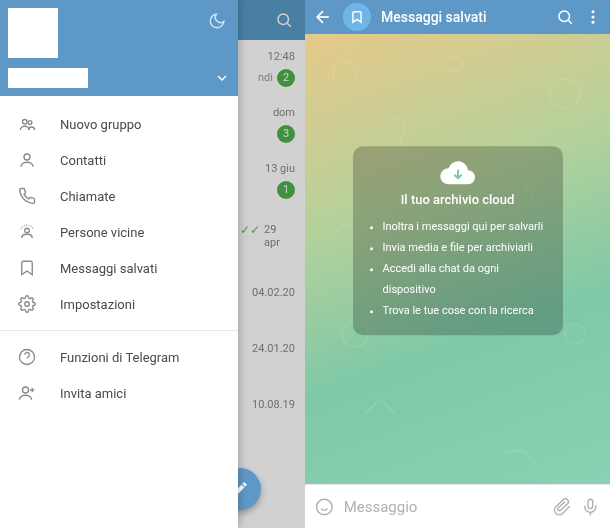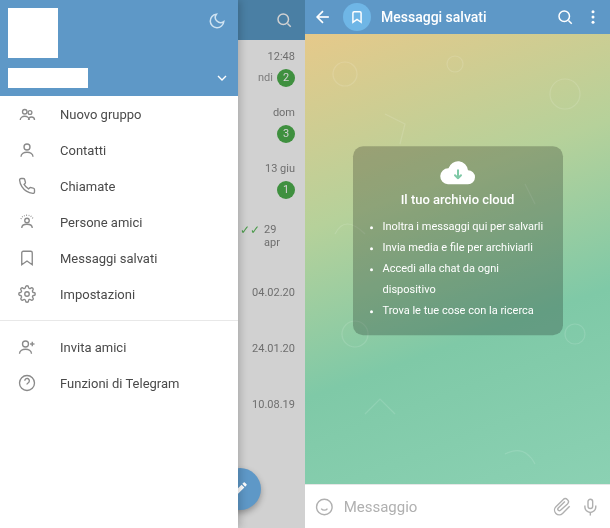--- a/index.html
+++ b/index.html
@@ -14,21 +14,21 @@
 .badge-green { background: #4db04d; color: #fff; border-radius: 10px; min-width: 18px; height: 18px; display: inline-flex; align-items: center; justify-content: center; font-size: 11px; padding: 0 5px; }
 .badge-grey { background: #bfbfbf; color: #fff; border-radius: 10px; min-width: 18px; height: 18px; display: inline-flex; align-items: center; justify-content: center; font-size: 11px; padding: 0 5px; }
 .ticks { color: #5fbf5f; font-size: 12px; }
 .searchbar { position: absolute; top: 0; left: 0; right: 0; height: 40px; background: #5b9bc9; display: flex; align-items: center; justify-content: flex-end; padding-right: 12px; }
 .drawer { position: absolute; top: 0; left: 0; width: 238px; height: 100%; background: #fff; display: flex; flex-direction: column; box-shadow: 2px 0 8px rgba(0,0,0,0.2); }
 .drawer-header { background: #5e98c7; height: 96px; position: relative; padding: 8px; }
 .avatar-placeholder { width: 50px; height: 50px; background: #fff; border-radius: 0; }
 .drawer-account { position: absolute; bottom: 8px; left: 8px; right: 8px; display: flex; align-items: center; justify-content: space-between; }
 .account-name { width: 80px; height: 20px; background: #fff; }
 .moon-icon { position: absolute; top: 12px; right: 12px; color: #cfe3f2; }
-.drawer-list { flex: 1; }
+.drawer-list { flex: 1; padding-top: 10px; }
 .drawer-item { display: flex; align-items: center; height: 36px; padding: 0 18px; gap: 24px; color: #4a4a4a; font-size: 13px; cursor: pointer; }
 .drawer-item svg { width: 18px; height: 18px; color: #8a8a8a; flex-shrink: 0; }
 .drawer-sep { height: 1px; background: #e8e8e8; margin: 8px 0; }
 .fab { position: absolute; bottom: 18px; right: 44px; width: 42px; height: 42px; border-radius: 50%; background: #5e98c7; display: flex; align-items: center; justify-content: center; color: #fff; box-shadow: 0 3px 6px rgba(0,0,0,0.3); }
 
 
 .right { width: 305px; height: 100%; position: relative; display: flex; flex-direction: column; }
 .topbar { height: 34px; background: #5e98c7; display: flex; align-items: center; padding: 0 8px; gap: 10px; color: #fff; position: relative; z-index: 2; }
 .bookmark-circ { width: 28px; height: 28px; border-radius: 50%; background: #6fb6e6; display: flex; align-items: center; justify-content: center; }
 .topbar-title { font-size: 14px; font-weight: 500; flex: 1; }
@@ -132,52 +132,52 @@
             <path d="M22 16.92v3a2 2 0 0 1-2.18 2 19.79 19.79 0 0 1-8.63-3.07 19.5 19.5 0 0 1-6-6A19.79 19.79 0 0 1 2.12 4.18 2 2 0 0 1 4.11 2h3a2 2 0 0 1 2 1.72c.13.96.37 1.9.72 2.8a2 2 0 0 1-.45 2.11L8.09 9.91a16 16 0 0 0 6 6l1.28-1.29a2 2 0 0 1 2.11-.45c.9.35 1.84.59 2.8.72A2 2 0 0 1 22 16.92z"></path>
           </svg>
         <span>Chiamate</span>
       </div>
       <div class="drawer-item">
         <svg viewBox="0 0 24 24" fill="none" stroke="currentColor" stroke-width="1.8">
             <circle cx="12" cy="10" r="3"></circle>
             <path d="M5 20c0-3 3-5 7-5s7 2 7 5"></path>
             <path d="M4 8c1-3 4-5 8-5s7 2 8 5" stroke-dasharray="1 2"></path>
           </svg>
-        <span>Persone amici</span>
+        <span>Persone vicine</span>
       </div>
       <div class="drawer-item">
         <svg viewBox="0 0 24 24" fill="none" stroke="currentColor" stroke-width="1.8">
             <path d="M19 21l-7-5-7 5V5a2 2 0 0 1 2-2h10a2 2 0 0 1 2 2z"></path>
           </svg>
         <span>Messaggi salvati</span>
       </div>
       <div class="drawer-item">
         <svg viewBox="0 0 24 24" fill="none" stroke="currentColor" stroke-width="1.8">
             <circle cx="12" cy="12" r="3"></circle>
             <path d="M19.4 15a1.65 1.65 0 0 0 .33 1.82l.06.06a2 2 0 1 1-2.83 2.83l-.06-.06a1.65 1.65 0 0 0-1.82-.33 1.65 1.65 0 0 0-1 1.51V21a2 2 0 0 1-4 0v-.09a1.65 1.65 0 0 0-1-1.51 1.65 1.65 0 0 0-1.82.33l-.06.06a2 2 0 1 1-2.83-2.83l.06-.06A1.65 1.65 0 0 0 4.6 15a1.65 1.65 0 0 0-1.51-1H3a2 2 0 0 1 0-4h.09A1.65 1.65 0 0 0 4.6 9a1.65 1.65 0 0 0-.33-1.82l-.06-.06A2 2 0 1 1 7.04 4.29l.06.06A1.65 1.65 0 0 0 9 4.6a1.65 1.65 0 0 0 1-1.51V3a2 2 0 0 1 4 0v.09c0 .66.39 1.26 1 1.51a1.65 1.65 0 0 0 1.82-.33l.06-.06a2 2 0 1 1 2.83 2.83l-.06.06A1.65 1.65 0 0 0 19.4 9c.25.61.85 1 1.51 1H21a2 2 0 0 1 0 4h-.09a1.65 1.65 0 0 0-1.51 1z"></path>
           </svg>
         <span>Impostazioni</span>
       </div>
       <div class="drawer-sep"></div>
+      <div class="drawer-item">
+        <svg viewBox="0 0 24 24" fill="none" stroke="currentColor" stroke-width="1.8">
+            <circle cx="12" cy="12" r="10"></circle>
+            <path d="M9.1 9a3 3 0 1 1 5.8 1c0 2-3 2-3 4"></path>
+            <line x1="12" y1="17" x2="12" y2="17.01"></line>
+          </svg>
+        <span>Funzioni di Telegram</span>
+      </div>
       <div class="drawer-item">
         <svg viewBox="0 0 24 24" fill="none" stroke="currentColor" stroke-width="1.8">
             <circle cx="10" cy="8" r="4"></circle>
             <path d="M2 21c0-4 4-6 8-6s8 2 8 6"></path>
             <line x1="19" y1="5" x2="19" y2="11"></line>
             <line x1="16" y1="8" x2="22" y2="8"></line>
           </svg>
         <span>Invita amici</span>
-      </div>
-      <div class="drawer-item">
-        <svg viewBox="0 0 24 24" fill="none" stroke="currentColor" stroke-width="1.8">
-            <circle cx="12" cy="12" r="10"></circle>
-            <path d="M9.1 9a3 3 0 1 1 5.8 1c0 2-3 2-3 4"></path>
-            <line x1="12" y1="17" x2="12" y2="17.01"></line>
-          </svg>
-        <span>Funzioni di Telegram</span>
       </div>
     </div>
   </div>
 </div>
 
 <div class="right">
   <div class="topbar">
     <svg width="20" height="20" viewBox="0 0 24 24" fill="none" stroke="#fff" stroke-width="2">
         <line x1="19" y1="12" x2="5" y2="12"></line>
         <polyline points="12 19 5 12 12 5"></polyline>

